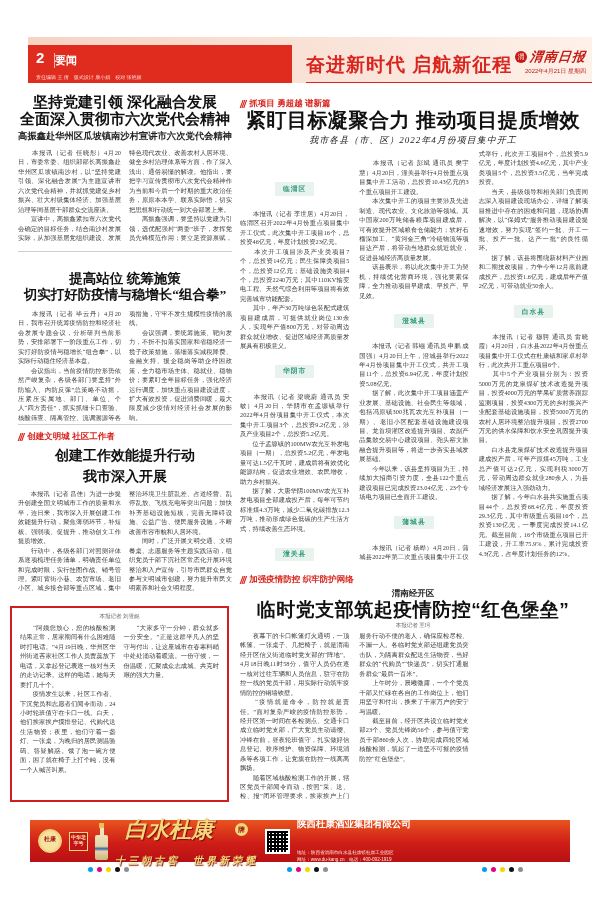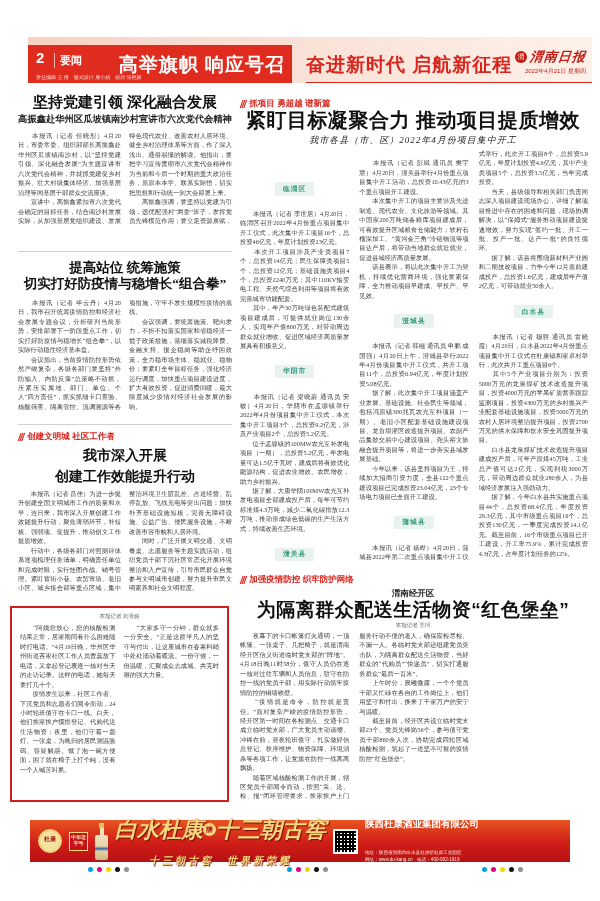--- a/index.html
+++ b/index.html
@@ -6,21 +6,21 @@
   body{width:600px;height:901px;background:#fff;position:relative;overflow:hidden;
        font-family:"Liberation Serif","DejaVu Serif",serif;color:#222;}
   .abs{position:absolute;}
   
   .hdr-band{left:28px;top:37px;width:564px;height:46px;
      background:linear-gradient(90deg,#f6d3c3 0%,#fae3d8 55%,#fdf1ea 100%);}
   .hdr-red{position:absolute;left:0;top:8px;width:264px;height:38px;background:#e02b1f;}
   .pg-num{position:absolute;left:8px;top:5px;color:#fff;font-family:"Liberation Sans",sans-serif;
      font-weight:bold;font-size:15px;line-height:15px;}
   .pg-sec{position:absolute;left:26px;top:8px;color:#fff;font-family:"Liberation Sans",sans-serif;
-     font-weight:bold;font-size:11px;border-left:1px solid #ffffffaa;padding-left:5px;}
+     font-weight:bold;font-size:11px;border-left:1px solid #ffffffaa;}
   .credits{position:absolute;left:8px;bottom:3px;color:#ffd9d2;font-size:5px;
      font-family:"Liberation Sans",sans-serif;white-space:nowrap;}
   .slogan-l{position:absolute;right:7px;top:7px;color:#fff;font-weight:900;font-size:19px;
      font-family:"Liberation Sans",sans-serif;letter-spacing:1px;white-space:nowrap;}
   .slogan-r{position:absolute;left:278px;top:15px;color:#d9251d;font-weight:900;font-size:19px;
      font-family:"Liberation Sans",sans-serif;letter-spacing:1px;white-space:nowrap;}
   .masthead{position:absolute;right:6px;top:11px;display:flex;align-items:center;gap:3px;}
   .mh-emblem{width:12px;height:12px;border-radius:50%;background:#c41a12;color:#fff;
      font-size:7px;line-height:12px;text-align:center;font-family:"Liberation Sans",sans-serif;}
   .mh-title{color:#c41a12;font-weight:bold;font-style:italic;font-size:13px;letter-spacing:1px;
@@ -37,21 +37,21 @@
   .slashes{font-weight:900;font-style:italic;letter-spacing:-1px;font-size:10px;}
   .divider{border:none;border-top:1px solid #cfcfcf;margin:0;}
   .byline{text-align:center;font-size:5.5px;color:#666;font-family:"Liberation Sans",sans-serif;}
   
   .art1{left:18px;top:93px;width:214px;}
   .art1 .hl{font-size:15px;line-height:17px;}
   .art1 .sub{font-size:9.3px;font-weight:bold;text-align:center;margin-top:3px;
      font-family:"Liberation Sans",sans-serif;color:#222;}
   .art1 .body-txt{column-count:2;height:102px;margin-top:5px;}
   .div1{left:18px;top:251px;width:214px;}
-  .art2{left:18px;top:260px;width:214px;}
+  .art2{left:18px;top:271px;width:214px;}
   .art2 .hl{font-size:13.5px;line-height:16px;font-family:"Liberation Serif",serif;font-weight:bold;}
   .art2 .body-txt{column-count:2;height:116px;margin-top:6px;}
   .div2{left:18px;top:424px;width:214px;}
   .art3{left:18px;top:431px;width:214px;}
   .art3 .hl{font-size:14px;line-height:16.5px;margin-top:4px;}
   .art3 .body-txt{column-count:2;height:108px;margin-top:5px;}
   .art4{left:10px;top:606px;width:219px;height:196px;border:2px solid #cf1f1f;
      padding:5px 8px;box-sizing:border-box;background:#fff;}
   .art4 .hl{font-size:15.5px;letter-spacing:1px;}
   .art4 .body-txt{column-count:2;height:152px;margin-top:3px;}
@@ -77,21 +77,21 @@
      border:1.5px solid #f3d87c;color:#a01010;font-size:6px;line-height:19px;text-align:center;
      font-weight:bold;flex:none;font-family:"Liberation Sans",sans-serif;}
   .seal-square{width:19px;height:19px;background:#c3121a;border:1.5px solid #f3d87c;color:#f7e3a0;
      font-size:5px;line-height:1.3;text-align:center;font-weight:bold;flex:none;
      display:flex;align-items:center;justify-content:center;padding:1px;box-sizing:border-box;}
   .bottle{width:13px;height:37px;position:relative;flex:none;}
   .bottle .cap{position:absolute;left:4px;top:0;width:5px;height:5px;background:#e8c05a;}
   .bottle .neck{position:absolute;left:4.5px;top:5px;width:4px;height:7px;background:#efe2bd;}
   .bottle .bod{position:absolute;left:0;top:12px;width:13px;height:25px;border-radius:2px;
      background:linear-gradient(180deg,#efe2bd 0%,#e3d3a6 45%,#3a66a8 55%,#e3d3a6 65%,#cbb980 100%);}
-  .brand-line{display:flex;align-items:center;gap:0;flex:1;justify-content:center;min-width:0;}
+  .brand-line{display:flex;align-items:center;gap:22px;flex:1;justify-content:center;min-width:0;}
   .brand-big{color:#f3d87c;font-weight:900;font-size:22px;font-style:italic;white-space:nowrap;
      text-shadow:1px 1px 1px #7c0b0b;font-family:"DejaVu Serif",serif;}
   .brand-badge{width:13px;height:13px;border-radius:50%;background:#f3d87c;color:#a01010;
      font-size:7px;line-height:13px;text-align:center;font-weight:bold;flex:none;
      font-family:"Liberation Sans",sans-serif;}
   .brand-wrap{display:flex;flex-direction:column;align-items:center;min-width:0;}
   .ad-tagline{color:#f3d87c;font-size:10px;font-weight:bold;font-style:italic;letter-spacing:3px;
      white-space:nowrap;margin-top:9px;text-shadow:1px 1px 1px #7c0b0b;}
   .qr{width:25px;height:25px;background:#fff;flex:none;padding:2px;box-sizing:border-box;}
   .qr .px{width:100%;height:100%;
@@ -108,33 +108,33 @@
   .dk{background:#111;}.dg{background:#8f8f8f;}
 </style>
 </head>
 <body>
 
 <div class="abs hdr-band">
   <div class="hdr-red">
     <div class="pg-num">2</div>
     <div class="pg-sec">要闻</div>
     <div class="credits">责任编辑 王 倩　版式设计 康小娟　校对 张艳丽</div>
-    <div class="slogan-l">高举旗帜 响应号召</div>
   </div>
   <div class="slogan-r">奋进新时代 启航新征程</div>
   <div class="masthead">
     <div class="mh-emblem">渭</div>
     <div class="mh-title">渭南日报</div>
   </div>
   <div class="date-line">2022年4月21日 星期四</div>
   <div class="hdr-underline"></div>
 </div>
 
 <div class="abs art1">
   <div class="hl">坚持党建引领 深化融合发展</div>
+  <div class="hl">全面深入贯彻市六次党代会精神</div>
   <div class="sub">高振鑫赴华州区瓜坡镇南沙村宣讲市六次党代会精神</div>
   <div class="body-txt">　　本报讯（记者 任晓彤）4月20日，市委常委、组织部部长高振鑫赴华州区瓜坡镇南沙村，以“坚持党建引领、深化融合发展”为主题宣讲市六次党代会精神，并就抓党建促乡村振兴、壮大村级集体经济、加强基层治理等同基层干部群众交流座谈。
 　　宣讲中，高振鑫紧扣市六次党代会确定的目标任务，结合南沙村发展实际，从加强基层党组织建设、发展特色现代农业、改善农村人居环境、健全乡村治理体系等方面，作了深入浅出、通俗易懂的解读。他指出，要把学习宣传贯彻市六次党代会精神作为当前和今后一个时期的重大政治任务，原原本本学、联系实际悟，切实把思想和行动统一到大会部署上来。
 　　高振鑫强调，要坚持以党建为引领，选优配强村“两委”班子，发挥党员先锋模范作用；要立足资源禀赋，做大做强设施果蔬等特色产业，拓宽群众增收渠道；要深化村企融合、三产融合，让集体经济强起来、群众腰包鼓起来。大家纷纷表示，将以大会精神为指引，真抓实干、埋头苦干，在乡村全面振兴中展现新作为。</div>
 </div>
 <hr class="abs divider div1">
 
 <div class="abs art2">
   <div class="hl">提高站位 统筹施策</div>
   <div class="hl">切实打好防疫情与稳增长“组合拳”</div>
@@ -143,22 +143,22 @@
 　　会议强调，要统筹施策、靶向发力，不折不扣落实国家和省稳经济一揽子政策措施，落细落实减税降费、金融支持、援企稳岗等助企纾困政策，全力稳市场主体、稳就业、稳物价；要紧盯全年目标任务，强化经济运行调度，加快重点项目建设进度，扩大有效投资，促进消费回暖，最大限度减少疫情对经济社会发展的影响。
 　　会议要求，各级领导干部要勇于担当、善于作为，深入一线解决实际问题，加强督导检查和跟踪问效，确保各项部署落地见效。</div>
 </div>
 <hr class="abs divider div2">
 
 <div class="abs art3">
   <div class="kicker">
     <span class="slashes">///</span>
     <span>创建文明城 社区工作者</span>
   </div>
+  <div class="hl">创建工作效能提升行动</div>
   <div class="hl">我市深入开展</div>
-  <div class="hl">创建工作效能提升行动</div>
   <div class="body-txt">　　本报讯（记者 吕佳）为进一步提升创建全国文明城市工作的质量和水平，连日来，我市深入开展创建工作效能提升行动，聚焦薄弱环节，补短板、强弱项、促提升，推动创文工作提质增效。
 　　行动中，各级各部门对照测评体系逐项梳理任务清单，明确责任单位和完成时限，实行挂图作战、销号管理。紧盯背街小巷、农贸市场、老旧小区、城乡接合部等重点区域，集中整治环境卫生脏乱差、占道经营、乱停乱放、飞线充电等突出问题；加快补齐基础设施短板，完善无障碍设施、公益广告、便民服务设施，不断改善市容市貌和人居环境。
 　　同时，广泛开展文明交通、文明餐桌、志愿服务等主题实践活动，组织党员干部下沉社区常态化开展环境整治和入户宣传，引导市民群众自觉参与文明城市创建，努力提升市民文明素养和社会文明程度。
 　　下一步，我市将建立健全常态长效机制，强化督导考核和结果运用，确保创建工作件件有着落、事事有回音，以看得见、摸得着的创建实效增进民生福祉。</div>
 </div>
 
 <div class="abs art4">
   <div class="byline">本报记者 刘雪妮</div>
   <div class="body-txt">　　“阿姨您放心，您的核酸检测结果正常，居家期间有什么困难随时打电话。”4月19日晚，华州区华州街道吝家社区工作人员贾蕊放下电话，又拿起登记表逐一核对当天的走访记录。这样的电话，她每天要打几十个。
 　　疫情发生以来，社区工作者、下沉党员和志愿者们闻令而动，24小时轮班值守在卡口一线。白天，他们挨家挨户摸排登记、代购代送生活物资；夜里，他们守着一盏灯、一张桌，为晚归的居民测温验码、答疑解惑。饿了泡一碗方便面，困了就在椅子上打个盹，没有一个人喊苦叫累。
@@ -211,41 +211,40 @@
   
     
     
   </div>
 
 <div class="abs kicker covid-kicker">
   <span class="slashes">///</span>
   <span>加强疫情防控 织牢防护网络</span>
 </div>
 <div class="abs covid-over">渭南经开区</div>
-<div class="abs hl covid-hl">为隔离群众配送生活物资“红色堡垒”</div>
+<div class="abs hl covid-hl">临时党支部筑起疫情防控“红色堡垒”</div>
 <div class="abs byline covid-by">本报记者 王珂</div>
 <div class="abs body-txt covid-body">　　夜幕下的卡口帐篷灯火通明，一顶帐篷、一张桌子、几把椅子，就是渭南经开区信义街道临时党支部的“阵地”。4月18日晚11时58分，值守人员仍在逐一核对过往车辆和人员信息，驻守在防控一线的党员干部，用实际行动筑牢疫情防控的铜墙铁壁。
 　　“疫情就是命令，防控就是责任。”面对复杂严峻的疫情防控形势，经开区第一时间在各检测点、交通卡口成立临时党支部，广大党员主动请缨、冲锋在前，昼夜轮班值守，扎实做好信息登记、秩序维护、物资保障、环境消杀等各项工作，让党旗在防控一线高高飘扬。
 　　随着区域核酸检测工作的开展，辖区党员干部闻令而动，按照“采、送、检、报”闭环管理要求，挨家挨户上门服务行动不便的老人，确保应检尽检、不漏一人。各临时党支部还组建党员突击队，为隔离群众配送生活物资，当好群众的“代购员”“快递员”，切实打通服务群众“最后一百米”。
 　　上午时分，晨曦微露，一个个党员干部又忙碌在各自的工作岗位上，他们用坚守和付出，换来了千家万户的安宁与温暖。
 　　截至目前，经开区共设立临时党支部23个、党员先锋岗56个，参与值守党员干部860余人次，协助完成四轮区域核酸检测，筑起了一道坚不可摧的疫情防控“红色堡垒”。</div>
 
 <div class="abs ad">
   <div class="seal-round">杜康</div>
   <div class="seal-square">中华老字号</div>
   <div class="bottle">
     <div class="cap"></div>
       <div class="neck"></div>
       <div class="bod"></div>
   </div>
   <div class="brand-wrap">
     <div class="brand-line">
       <span class="brand-big">白水杜康</span>
       <span class="brand-badge">牌</span>
-      <span class="brand-big">十三朝古窖</span>
     </div>
     <div class="ad-tagline">十三朝古窖　世界新荣耀</div>
   </div>
   <div class="qr">
       <div class="px"></div>
     </div>
   <div class="co-block">
     <div class="co-name">陕西杜康酒业集团有限公司</div>
     <div class="co-small">地址：陕西省渭南市白水县杜康镇杜康工业园区</div>
     <div class="co-small">网址：www.du-kang.cn　电话：400-092-1919</div>

